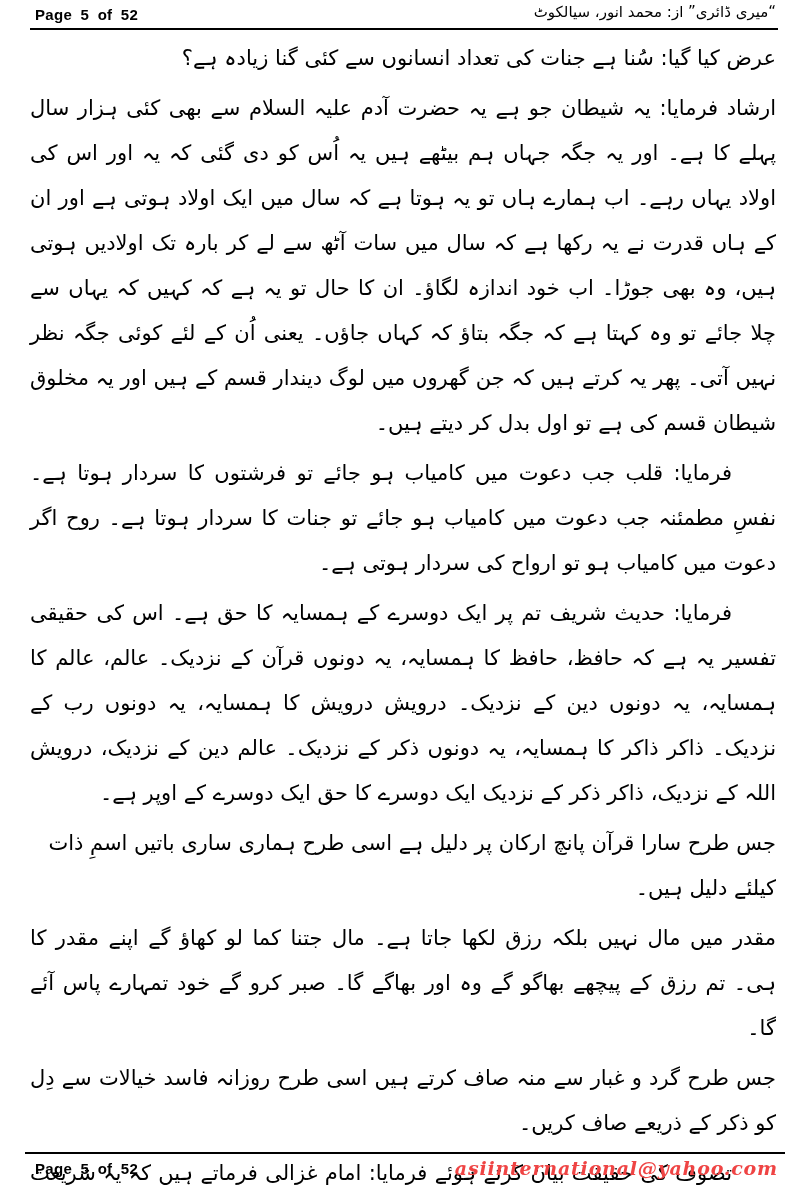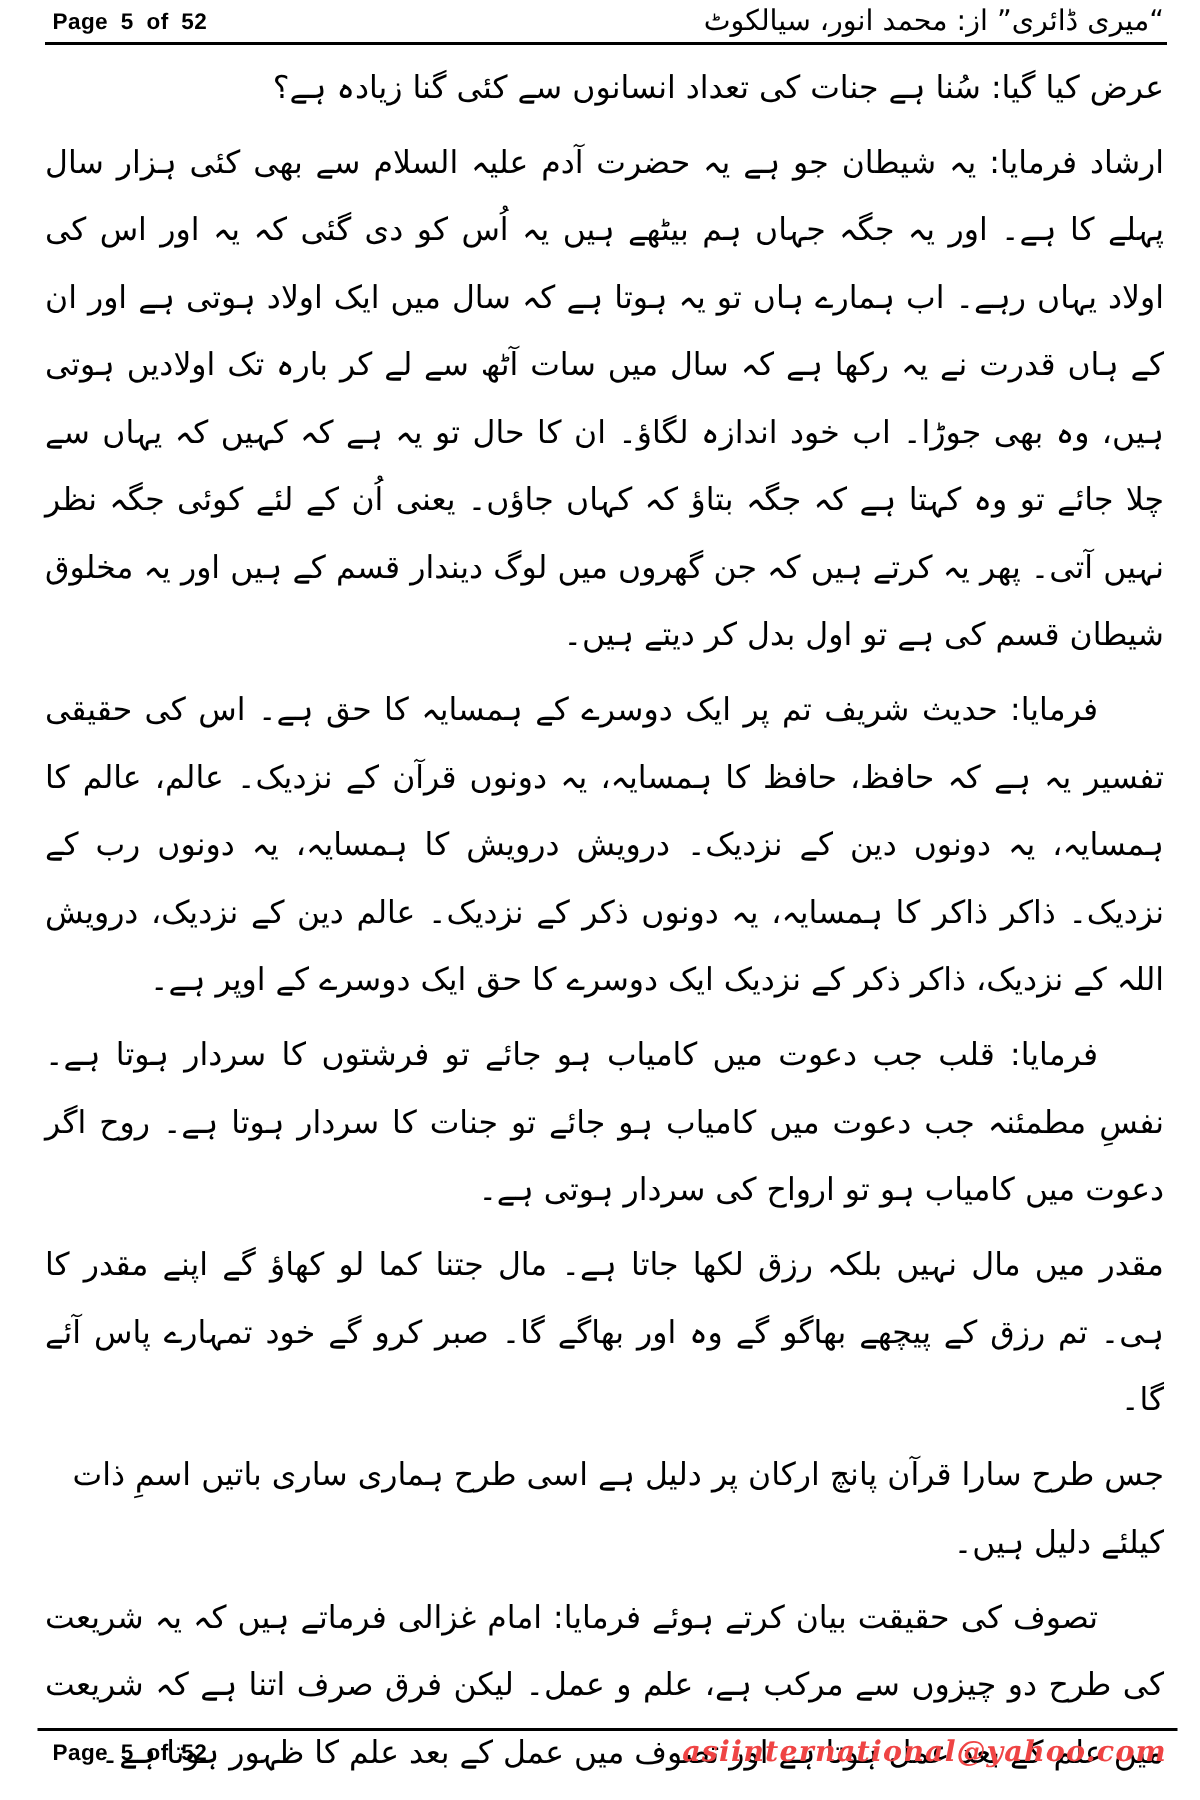--- a/index.html
+++ b/index.html
@@ -24,21 +24,21 @@
     font-size: 15px;
     letter-spacing: 0.3px;
     word-spacing: 4px;
     color: #000;
   }
   .hdr-title {
     position: absolute;
     top: 3px;
     right: 24px;
     direction: rtl;
-    font-size: 19px;
+    font-size: 15px;
     color: #000;
     font-family: "DejaVu Sans", sans-serif;
   }
   .hdr-rule {
     position: absolute;
     top: 28px;
     left: 30px;
     right: 22px;
     height: 2px;
     background: #000;
@@ -95,24 +95,25 @@
 
 <div class="page">
 
   <div class="hdr-page-label">Page 5 of 52</div>
   <div class="hdr-title">“میری ڈائری” از: محمد انور، سیالکوٹ</div>
   <div class="hdr-rule"></div>
 
   <div class="content">
     <p class="para p-single">عرض کیا گیا: سُنا ہے جنات کی تعداد انسانوں سے کئی گنا زیادہ ہے؟</p>
     <p class="para">ارشاد فرمایا: یہ شیطان جو ہے یہ حضرت آدم علیہ السلام سے بھی کئی ہزار سال پہلے کا ہے۔ اور یہ جگہ جہاں ہم بیٹھے ہیں یہ اُس کو دی گئی کہ یہ اور اس کی اولاد یہاں رہے۔ اب ہمارے ہاں تو یہ ہوتا ہے کہ سال میں ایک اولاد ہوتی ہے اور ان کے ہاں قدرت نے یہ رکھا ہے کہ سال میں سات آٹھ سے لے کر بارہ تک اولادیں ہوتی ہیں، وہ بھی جوڑا۔ اب خود اندازہ لگاؤ۔ ان کا حال تو یہ ہے کہ کہیں کہ یہاں سے چلا جائے تو وہ کہتا ہے کہ جگہ بتاؤ کہ کہاں جاؤں۔ یعنی اُن کے لئے کوئی جگہ نظر نہیں آتی۔ پھر یہ کرتے ہیں کہ جن گھروں میں لوگ دیندار قسم کے ہیں اور یہ مخلوق شیطان قسم کی ہے تو اول بدل کر دیتے ہیں۔</p>
+    <p class="para p-indent">فرمایا: قلب جب دعوت میں کامیاب ہو جائے تو فرشتوں کا سردار ہوتا ہے۔ نفسِ مطمئنہ جب دعوت میں کامیاب ہو جائے تو جنات کا سردار ہوتا ہے۔ روح اگر دعوت میں کامیاب ہو تو ارواح کی سردار ہوتی ہے۔</p>
     <p class="para p-indent">فرمایا: حدیث شریف تم پر ایک دوسرے کے ہمسایہ کا حق ہے۔ اس کی حقیقی تفسیر یہ ہے کہ حافظ، حافظ کا ہمسایہ، یہ دونوں قرآن کے نزدیک۔ عالم، عالم کا ہمسایہ، یہ دونوں دین کے نزدیک۔ درویش درویش کا ہمسایہ، یہ دونوں رب کے نزدیک۔ ذاکر ذاکر کا ہمسایہ، یہ دونوں ذکر کے نزدیک۔ عالم دین کے نزدیک، درویش اللہ کے نزدیک، ذاکر ذکر کے نزدیک ایک دوسرے کا حق ایک دوسرے کے اوپر ہے۔</p>
-    <p class="para p-indent">فرمایا: قلب جب دعوت میں کامیاب ہو جائے تو فرشتوں کا سردار ہوتا ہے۔ نفسِ مطمئنہ جب دعوت میں کامیاب ہو جائے تو جنات کا سردار ہوتا ہے۔ روح اگر دعوت میں کامیاب ہو تو ارواح کی سردار ہوتی ہے۔</p>
+    <p class="para p-single">جس طرح سارا قرآن پانچ ارکان پر دلیل ہے اسی طرح ہماری ساری باتیں اسمِ ذات کیلئے دلیل ہیں۔</p>
     <p class="para">مقدر میں مال نہیں بلکہ رزق لکھا جاتا ہے۔ مال جتنا کما لو کھاؤ گے اپنے مقدر کا ہی۔ تم رزق کے پیچھے بھاگو گے وہ اور بھاگے گا۔ صبر کرو گے خود تمہارے پاس آئے گا۔</p>
-    <p class="para p-single">جس طرح سارا قرآن پانچ ارکان پر دلیل ہے اسی طرح ہماری ساری باتیں اسمِ ذات کیلئے دلیل ہیں۔</p>
+    <p class="para">جس طرح گرد و غبار سے منہ صاف کرتے ہیں اسی طرح روزانہ فاسد خیالات سے دِل کو ذکر کے ذریعے صاف کریں۔</p>
     <p class="para p-indent">تصوف کی حقیقت بیان کرتے ہوئے فرمایا: امام غزالی فرماتے ہیں کہ یہ شریعت کی طرح دو چیزوں سے مرکب ہے، علم و عمل۔ لیکن فرق صرف اتنا ہے کہ شریعت میں علم کے بعد عمل ہوتا ہے اور تصوف میں عمل کے بعد علم کا ظہور ہوتا ہے۔</p>
 
   </div>
 
   <div class="ftr-rule"></div>
   <div class="ftr-page-label">Page 5 of 52</div>
   <a href="#" class="ftr-email" style="color: #ef4444;">asiinternational@yahoo.com</a>
 
 </div>
 

